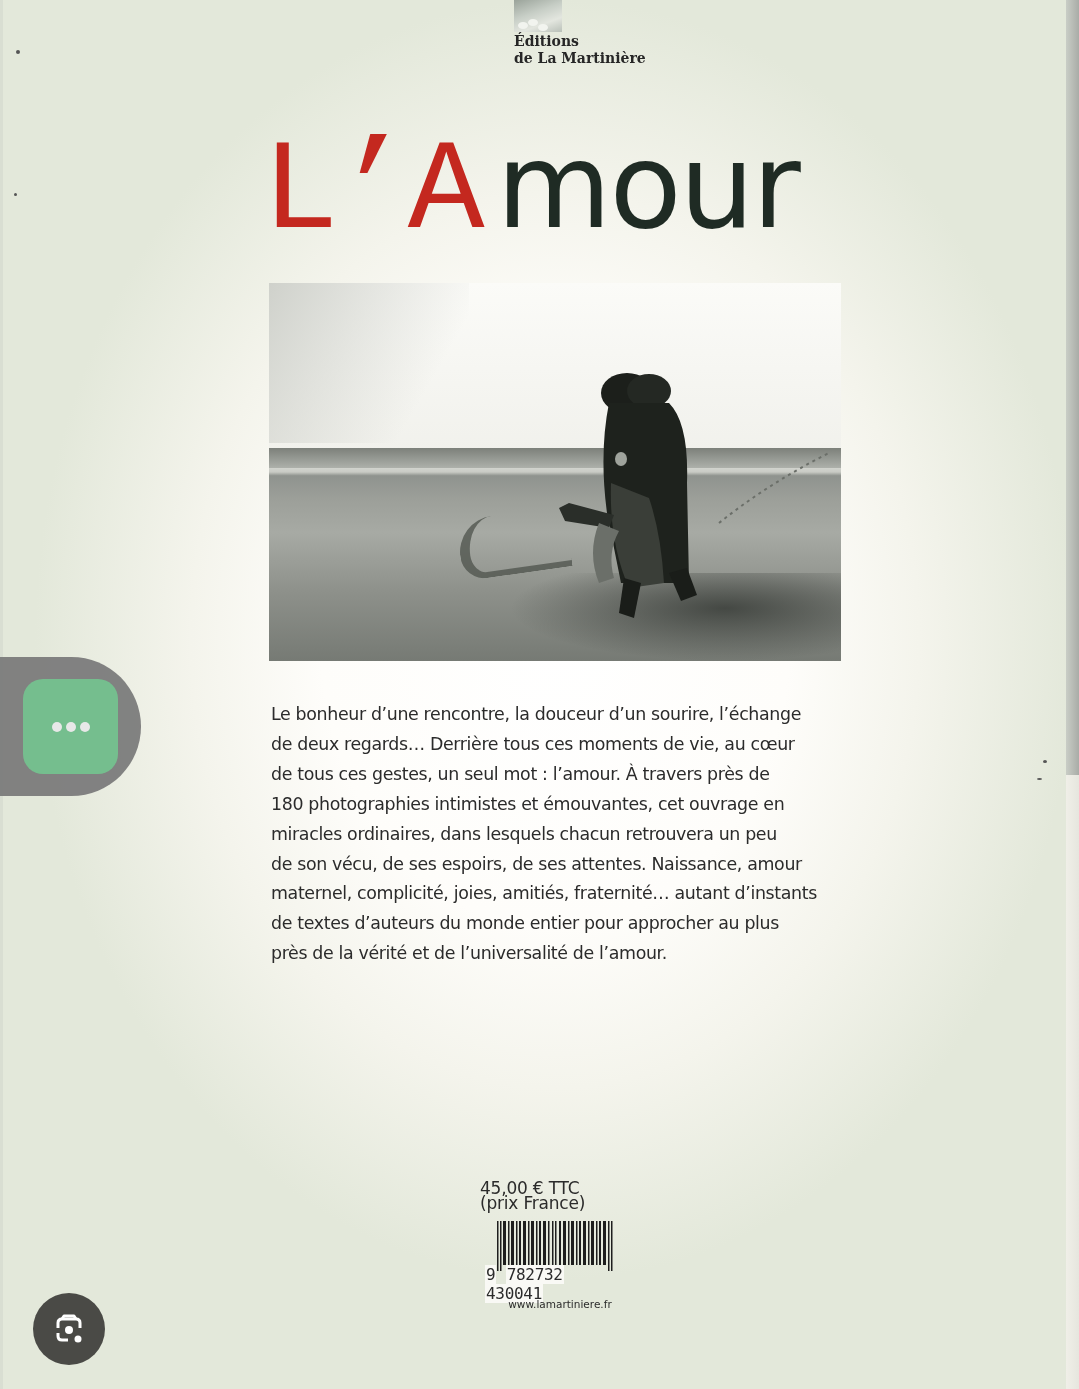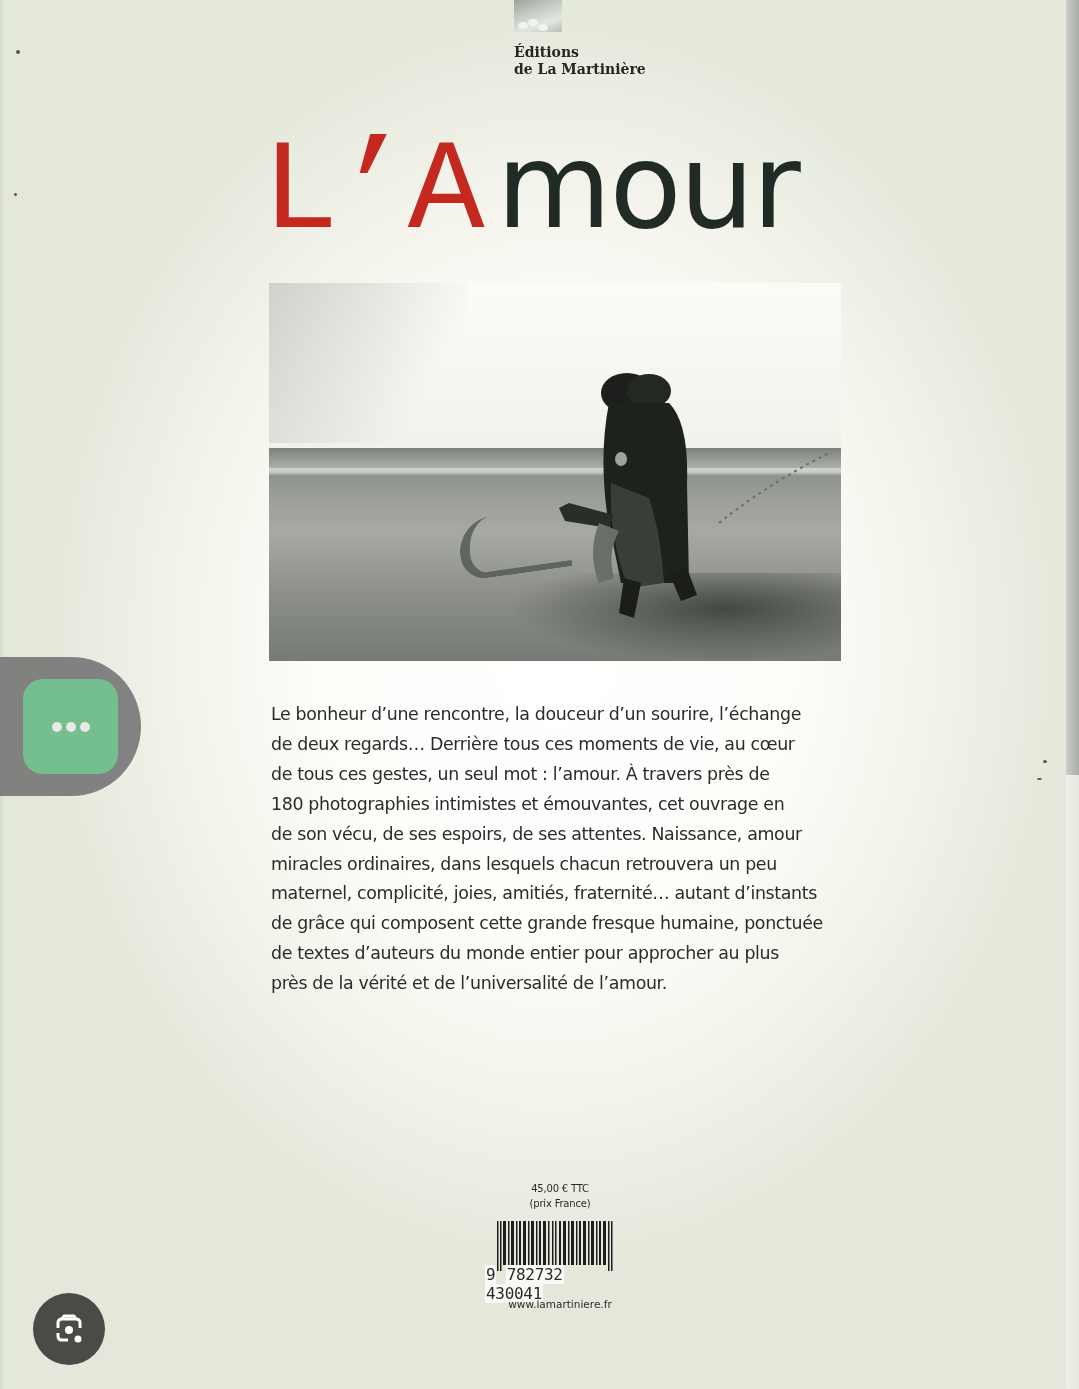--- a/index.html
+++ b/index.html
@@ -22,21 +22,21 @@
     .speck { position:absolute; background:#555; border-radius:50%; }
 
     
     .pub-logo {
       position:absolute; left:514px; top:0; width:48px; height:32px;
       background: linear-gradient(160deg, #9aa39a 0%, #c7cec6 40%, #e3e6df 70%, #b9c0b8 100%);
     }
     .pub-logo .leaf { position:absolute; width:10px; height:7px; background:#f2f4ef; border-radius:50%; }
     .pub-name {
       position:absolute; left:514px; top:33px; width:200px;
-      font-family: "DejaVu Serif", serif; font-weight:bold; font-size:14px; line-height:17px; color:#262626;margin-top:11px;
+      font-family: "DejaVu Serif", serif; font-weight:bold; font-size:14px; line-height:17px; color:#262626;
     }
 
     
     .title {
       position:absolute; left:262px; top:108px; height:150px; white-space:nowrap;
       font-family: "DejaVu Serif", serif; font-size:128px; line-height:150px; letter-spacing:-4px;
     }
     .title .red { color:#c4281f;font-family:Liberation Mono, monospace; }
     .title .green { color:#1f2b24; font-family: "DejaVu Sans", sans-serif; font-size:118px; letter-spacing:-2px;margin-left:16px; }
 
@@ -68,22 +68,22 @@
     .blurb {
       position:absolute; left:271px; top:688px; width:575px;
       font-family: "DejaVu Sans", sans-serif; font-size:17.4px; line-height:29.9px; color:#2b2b2b;
       letter-spacing:-0.35px;
       margin-top:12px;
     }
     .blurb div { white-space:nowrap; }
 
     
     .price {
-      position:absolute; left:480px; top:1181px; width:160px; text-align:center;
-      font-size:10px; line-height:15px; color:#2b2b2b; letter-spacing:-0.2px;
+      position:absolute; left:480px; top:1181px; width:160px; text-align:left;
+      font-size:17px; line-height:15px; color:#2b2b2b; letter-spacing:-0.2px;
     }
     .barcode { position:absolute; left:495px; top:1221px; width:122px; height:50px; }
     .isbn {
       position:absolute; left:485px; top:1265px; width:140px;
       font-size:16px; color:#2b2b2b; font-family:"DejaVu Sans Mono", monospace; letter-spacing:-0.3px;
     }
     .isbn span { background:#f9f9f5; padding:0 1px; }
     .website {
       position:absolute; left:480px; top:1285px; width:160px; text-align:center;
       font-size:10.5px; color:#2b2b2b;margin-top:13px;
@@ -154,24 +154,23 @@
 
     <path d="M450 240 Q500 200 560 170" stroke="#6b6f69" stroke-width="2" fill="none" stroke-dasharray="3 4"></path>
   </svg>
 </div>
 
 <div class="blurb">
   <div>Le bonheur d’une rencontre, la douceur d’un sourire, l’échange</div>
   <div>de deux regards… Derrière tous ces moments de vie, au cœur</div>
   <div>de tous ces gestes, un seul mot : l’amour. À travers près de</div>
   <div>180 photographies intimistes et émouvantes, cet ouvrage en</div>
+  <div>miracles ordinaires, dans lesquels chacun retrouvera un peu</div>
   <div>de son vécu, de ses espoirs, de ses attentes. Naissance, amour</div>
-  <div>miracles ordinaires, dans lesquels chacun retrouvera un peu</div>
   <div>maternel, complicité, joies, amitiés, fraternité… autant d’instants</div>
-  <div>de grâce qui composent cette grande fresque humaine, ponctuée</div>
   <div>de textes d’auteurs du monde entier pour approcher au plus</div>
   <div>près de la vérité et de l’universalité de l’amour.</div>
 </div>
 
 <div class="price">
   <div>45,00 € TTC</div>
   <div>(prix France)</div>
 </div>
 
 <svg class="barcode" viewBox="0 0 122 50">

